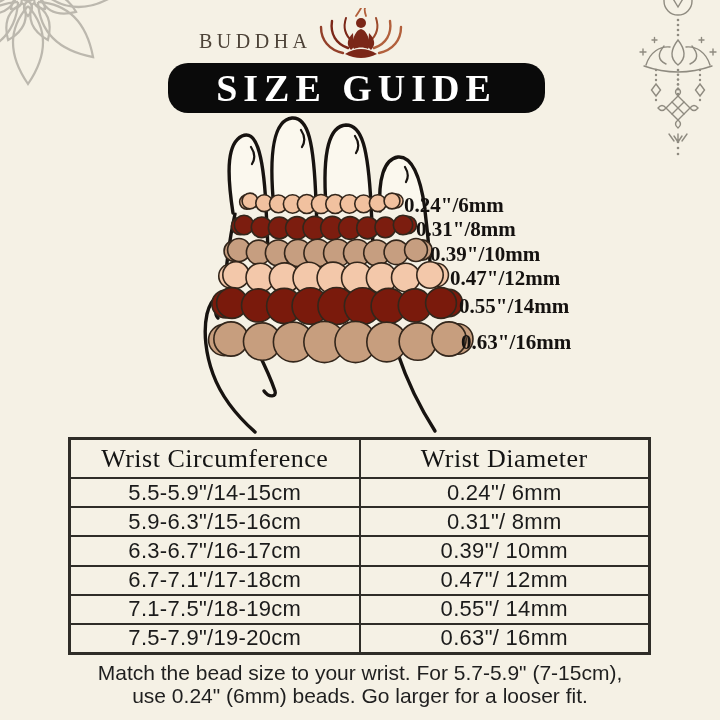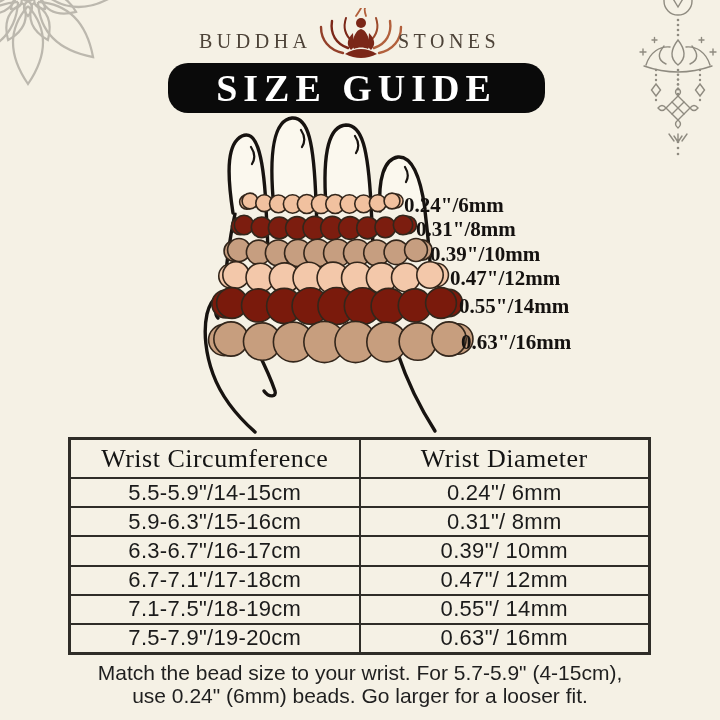--- a/index.html
+++ b/index.html
@@ -142,21 +142,20 @@
       <path d="M 52,33 C 59,27 61,19 58,10" stroke="#9c4a2c" stroke-width="2"></path>
       <path d="M 38,8 q 4,-6 5,-8 M 48,8 q -2,-6 -1,-8" stroke="#b2603c" stroke-width="1.8"></path>
     </g>
     <g fill="#7b2718">
       <circle cx="43" cy="15" r="5"></circle>
       <path d="M 43,21 C 38,22 35,29 34,37 L 36,41 C 40,39 46,39 50,41 L 52,37 C 51,29 48,22 43,21 Z"></path>
       <path d="M 27,46 Q 43,36 59,46 Q 43,54 27,46 Z"></path>
       <path d="M 35,25 C 29,31 28,37 33,42 L 36,39 Z M 51,25 C 57,31 58,37 53,42 L 50,39 Z"></path>
     </g>
   </svg>
-  <span class="logo-text" id="logo-right">STONES</span>
 
   <div class="banner">
     <span>SIZE GUIDE</span>
   </div>
 
   <svg id="scene" width="720" height="720" viewBox="0 0 720 720">
     <g>
 
       <path class="hand-stroke" d="M 266,208 C 267,226 268,244 268,258 M 316,205 C 317,223 318,241 318,256
                M 371,206 C 372,222 373,240 373,254 M 425,211 C 427,228 429,246 430,262
@@ -290,17 +289,17 @@
       <div class="td c1">7.1-7.5"/18-19cm</div>
       <div class="td">0.55"/ 14mm</div>
     </div>
     <div class="tr">
       <div class="td c1">7.5-7.9"/19-20cm</div>
       <div class="td">0.63"/ 16mm</div>
     </div>
   </div>
 
   <div class="note">
-    <div>Match the bead size to your wrist. For 5.7-5.9" (4-15cm),</div>
+    <div>Match the bead size to your wrist. For 5.7-5.9" (7-15cm),</div>
     <div>use 0.24" (6mm) beads. Go larger for a looser fit.</div>
   </div>
 
 </div>
 
 </body></html>

